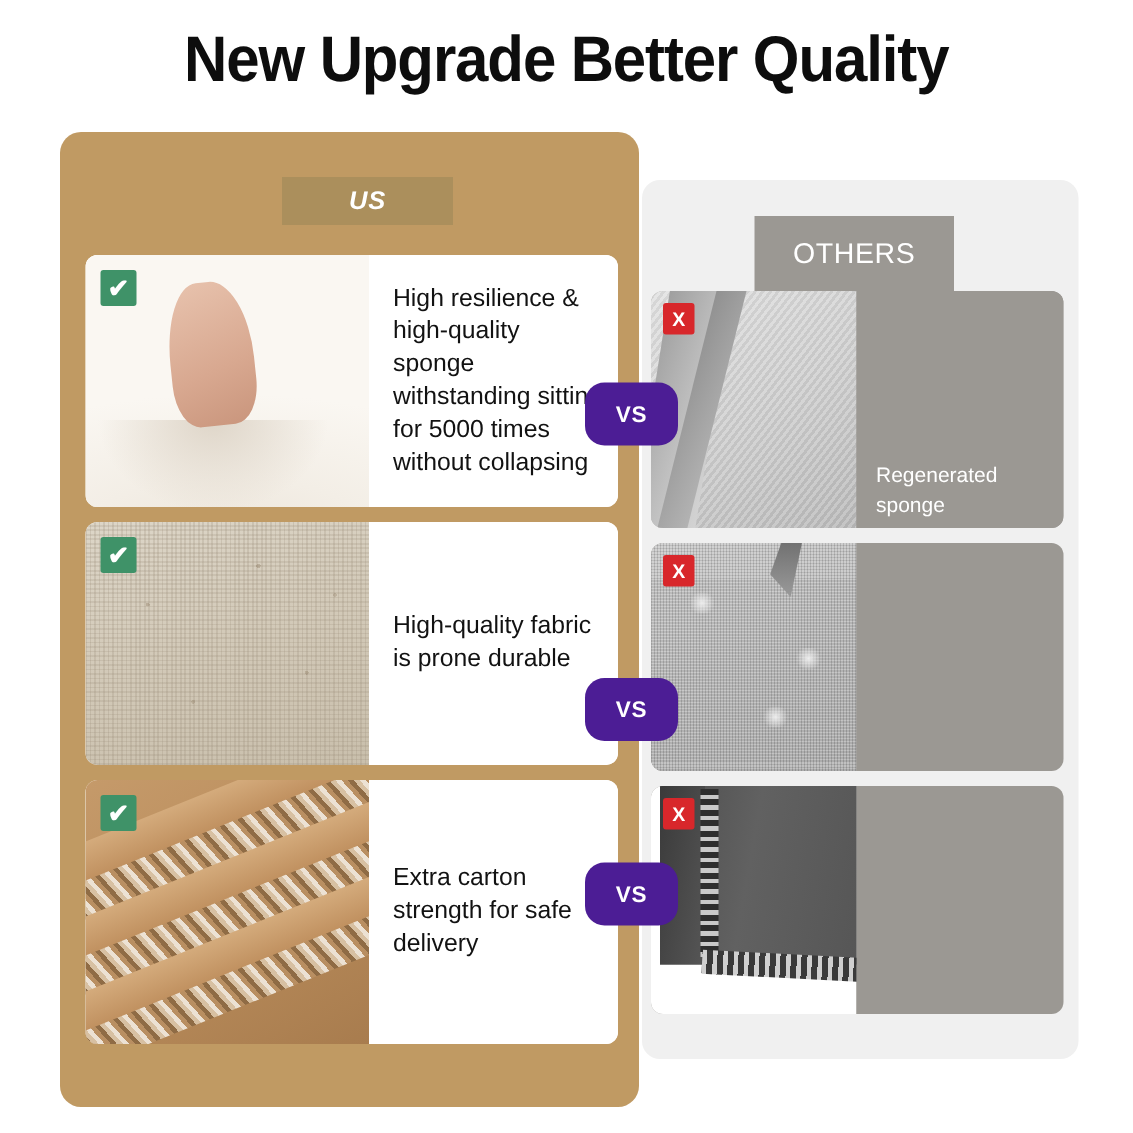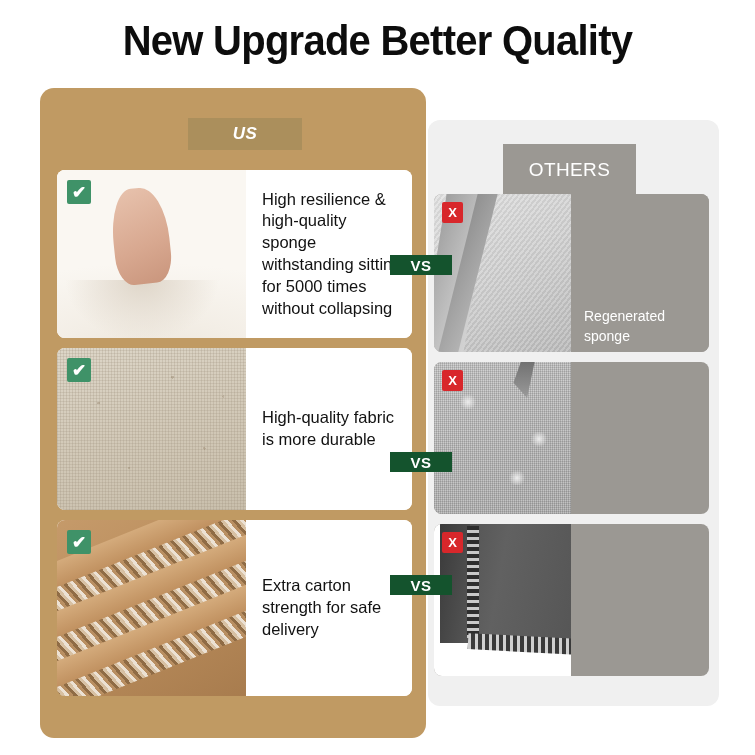--- a/index.html
+++ b/index.html
@@ -187,30 +187,31 @@
     width: 21px;
     height: 21px;
     left: 8px;
     top: 8px;
   }
 
   
   .vs {
     position: absolute;
     width: 62px;
-    height: 20px;
-    background: #14532d;
+    height: 42px;
+    background: #4c1d95;
     color: #ffffff;
     font-size: 15px;
     font-weight: bold;
     letter-spacing: 0.5px;
     display: flex;
     align-items: center;
     justify-content: center;
     z-index: 9;
+    border-radius: 13px;
   }
   .vs.v1 { left: 390px; top: 255px; }
   .vs.v2 { left: 390px; top: 452px; }
   .vs.v3 { left: 390px; top: 575px; }
 
   
   .tex-foam {
     position: absolute; inset: 0;
     background:
       radial-gradient(ellipse 120% 60% at 50% 115%, #ece5da 0%, #f3eee6 45%, #faf7f2 100%),
@@ -371,21 +372,21 @@
   </div>
 
   <div class="card-us r2">
     <div class="photo">
       <div class="tex-fabric">
         <div class="fabric-fleck"></div>
       </div>
       <div class="mark check">✔</div>
     </div>
     <div class="textbox">
-      <p>High-quality fabric is more durable</p>
+      <p>High-quality fabric is prone durable</p>
     </div>
   </div>
 
   <div class="card-us r3">
     <div class="photo">
       <div class="tex-carton">
         <div class="carton-face" style="top:4px;"></div>
         <div class="carton-strip" style="top:30px;"></div>
         <div class="carton-face" style="top:54px;"></div>
         <div class="carton-strip" style="top:80px;"></div>

